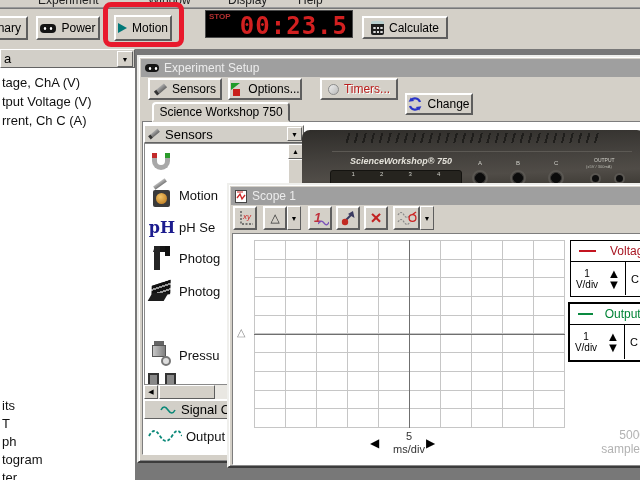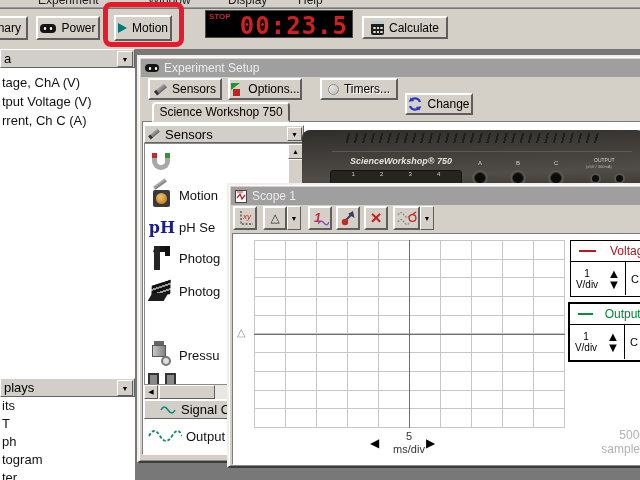--- a/index.html
+++ b/index.html
@@ -3,21 +3,21 @@
 <meta charset="utf-8">
 <style>
   * { margin:0; padding:0; box-sizing:border-box; font-family:"Liberation Sans",sans-serif; }
   html,body { background:#787878; }
   #screen { position:relative; width:640px; height:480px; background:#787878; overflow:hidden; }
   .abs { position:absolute; }
   .chrome { background:#d4d0c8; }
   .btn { background:#d4d0c8; border:2px solid; border-color:#fff #5e5e5e #5e5e5e #fff;
          display:flex; align-items:center; justify-content:center; gap:5px;
          font-size:12px; color:#000; cursor:default; }
-  .btn.disabled { color:#000000; text-shadow:1px 1px 0 #fff; }
+  .btn.disabled { color:#b91c1c; text-shadow:1px 1px 0 #fff; }
   .win { background:#d4d0c8; border:2px solid; border-color:#efefec #3c3c3c #3c3c3c #efefec;
          box-shadow: inset 1px 1px 0 #fff, inset -1px -1px 0 #8a8a8a; }
   .titlebar { position:absolute; left:2px; top:2px; right:2px; height:18px; background:#9f9f9f;
               color:#ececec; font-size:12px; display:flex; align-items:center; gap:5px; padding:0 4px; }
   .hdrbar { background:#d2cfc8; border:1px solid; border-color:#fff #636363 #636363 #fff;
             display:flex; align-items:center; font-size:13px; color:#000; }
   .dd { background:#d4d0c8; border:1px solid; border-color:#fff #5e5e5e #5e5e5e #fff;
         font-size:7px; color:#000; display:flex; align-items:center; justify-content:center; }
   .sunken-white { background:#fff; border:1px solid; border-color:#7d7d7d #fff #fff #7d7d7d; }
   .item { font-size:13px; color:#111; white-space:nowrap; }
@@ -78,26 +78,20 @@
     <div class="abs hdrbar" style="left:0;top:0;width:135px;height:19px;padding-left:3px">
       <span>a</span>
       <div class="abs dd" style="right:1px;top:1px;width:16px;height:16px">
           <span>▼</span>
         </div>
     </div>
     <div class="abs item" style="left:2px;top:26px">tage, ChA (V)</div>
     <div class="abs item" style="left:2px;top:45px">tput Voltage (V)</div>
     <div class="abs item" style="left:2px;top:64px">rrent, Ch C (A)</div>
 
-    <div class="abs hdrbar" style="left:0;top:329px;width:135px;height:19px;padding-left:3px">
-      <span>plays</span>
-      <div class="abs dd" style="right:1px;top:1px;width:16px;height:16px">
-          <span>▼</span>
-        </div>
-    </div>
     <div class="abs item" style="left:2px;top:349px">its</div>
     <div class="abs item" style="left:2px;top:367px">T</div>
     <div class="abs item" style="left:2px;top:385px">ph</div>
     <div class="abs item" style="left:2px;top:403px">togram</div>
     <div class="abs item" style="left:2px;top:421px">ter</div>
   </div>
 
   <div class="abs win" style="left:137px;top:55px;width:510px;height:408px;z-index:10">
     <div class="titlebar">
       <span class="cable" style="width:14px;height:8px"></span>

